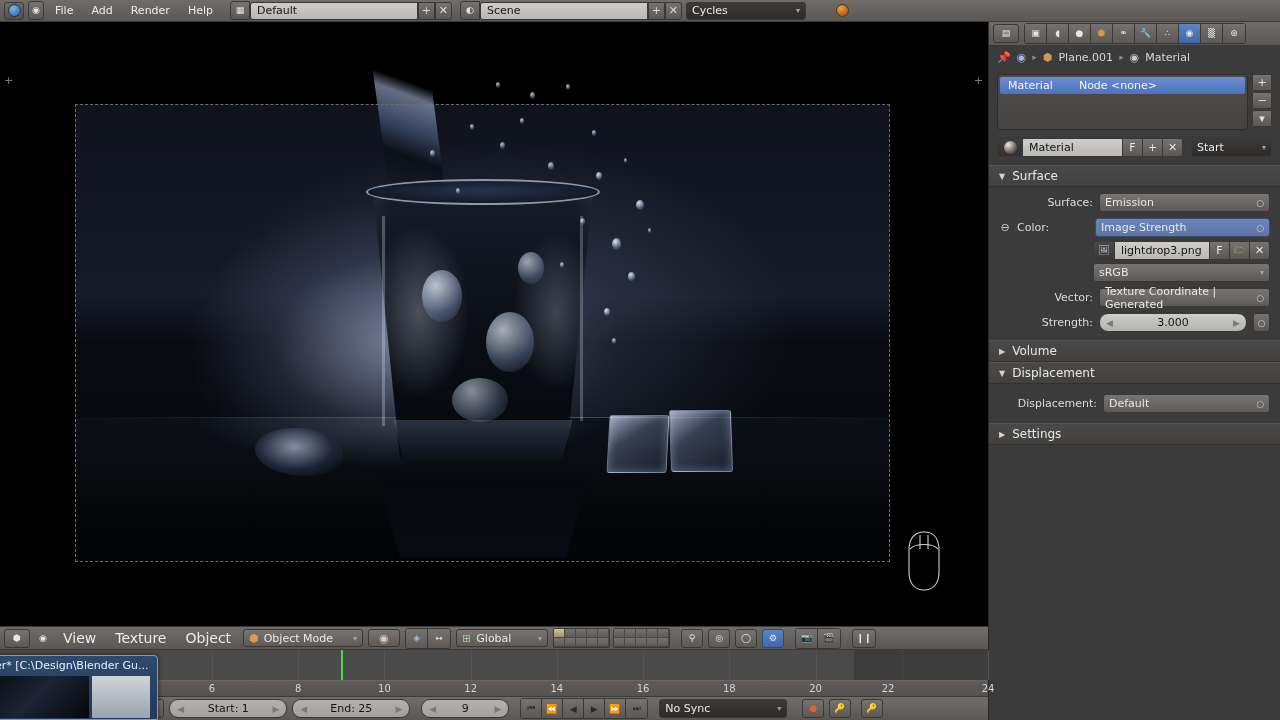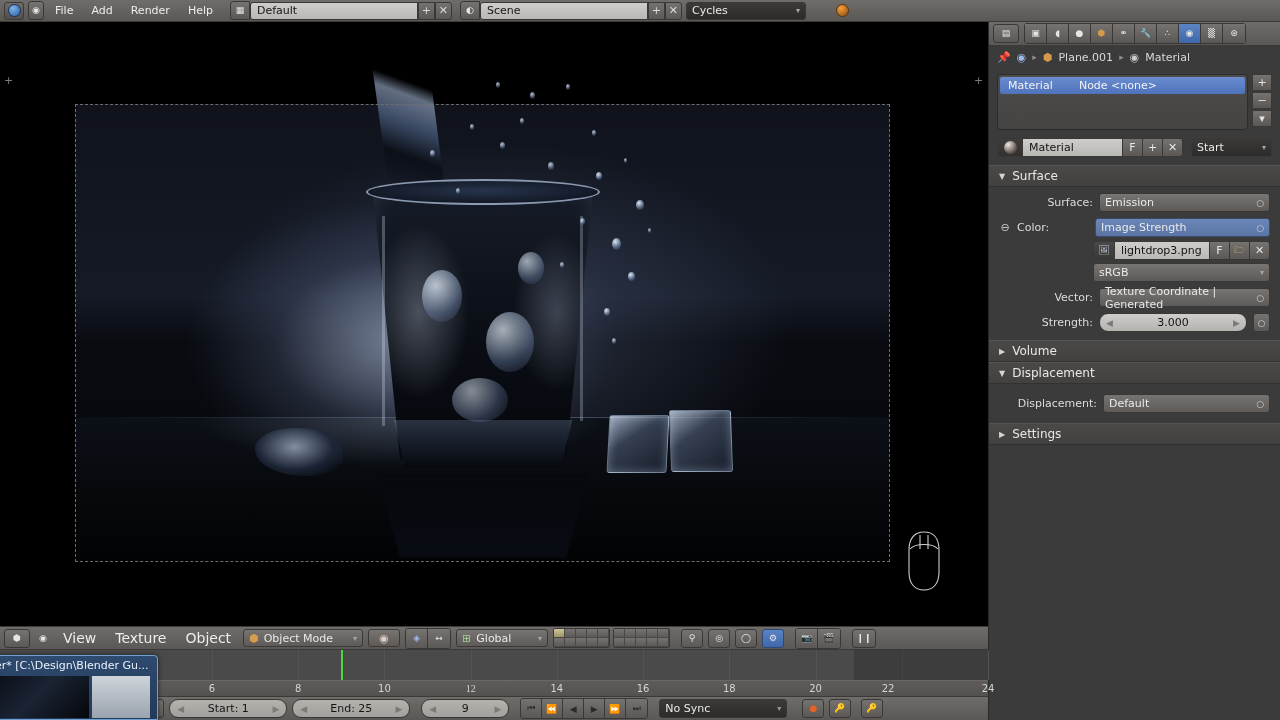--- a/index.html
+++ b/index.html
@@ -579,21 +579,21 @@
         <div class="tlv" style="left: 815.556px;"></div>
         <div class="tlv" style="left: 901.778px;"></div>
         <div class="tlv" style="left: 988px;"></div>
       </div>
     <div id="tlendshade"></div>
     <div id="playhead" style="left: 341.333px;"></div>
     <div id="tlruler">
         <div class="tlnum" style="left: 212px;">6</div>
         <div class="tlnum" style="left: 298.222px;">8</div>
         <div class="tlnum" style="left: 384.444px;">10</div>
-        <div class="tlnum" style="left: 470.667px; font-family: Liberation Serif, serif;">12</div>
+        <div class="tlnum" style="left: 470.667px;">12</div>
         <div class="tlnum" style="left: 556.889px;">14</div>
         <div class="tlnum" style="left: 643.111px;">16</div>
         <div class="tlnum" style="left: 729.333px;">18</div>
         <div class="tlnum" style="left: 815.556px;">20</div>
         <div class="tlnum" style="left: 888px;">22</div>
         <div class="tlnum" style="left: 988px;">24</div>
       </div>
   </div>
 
   <div id="tlhdr">

